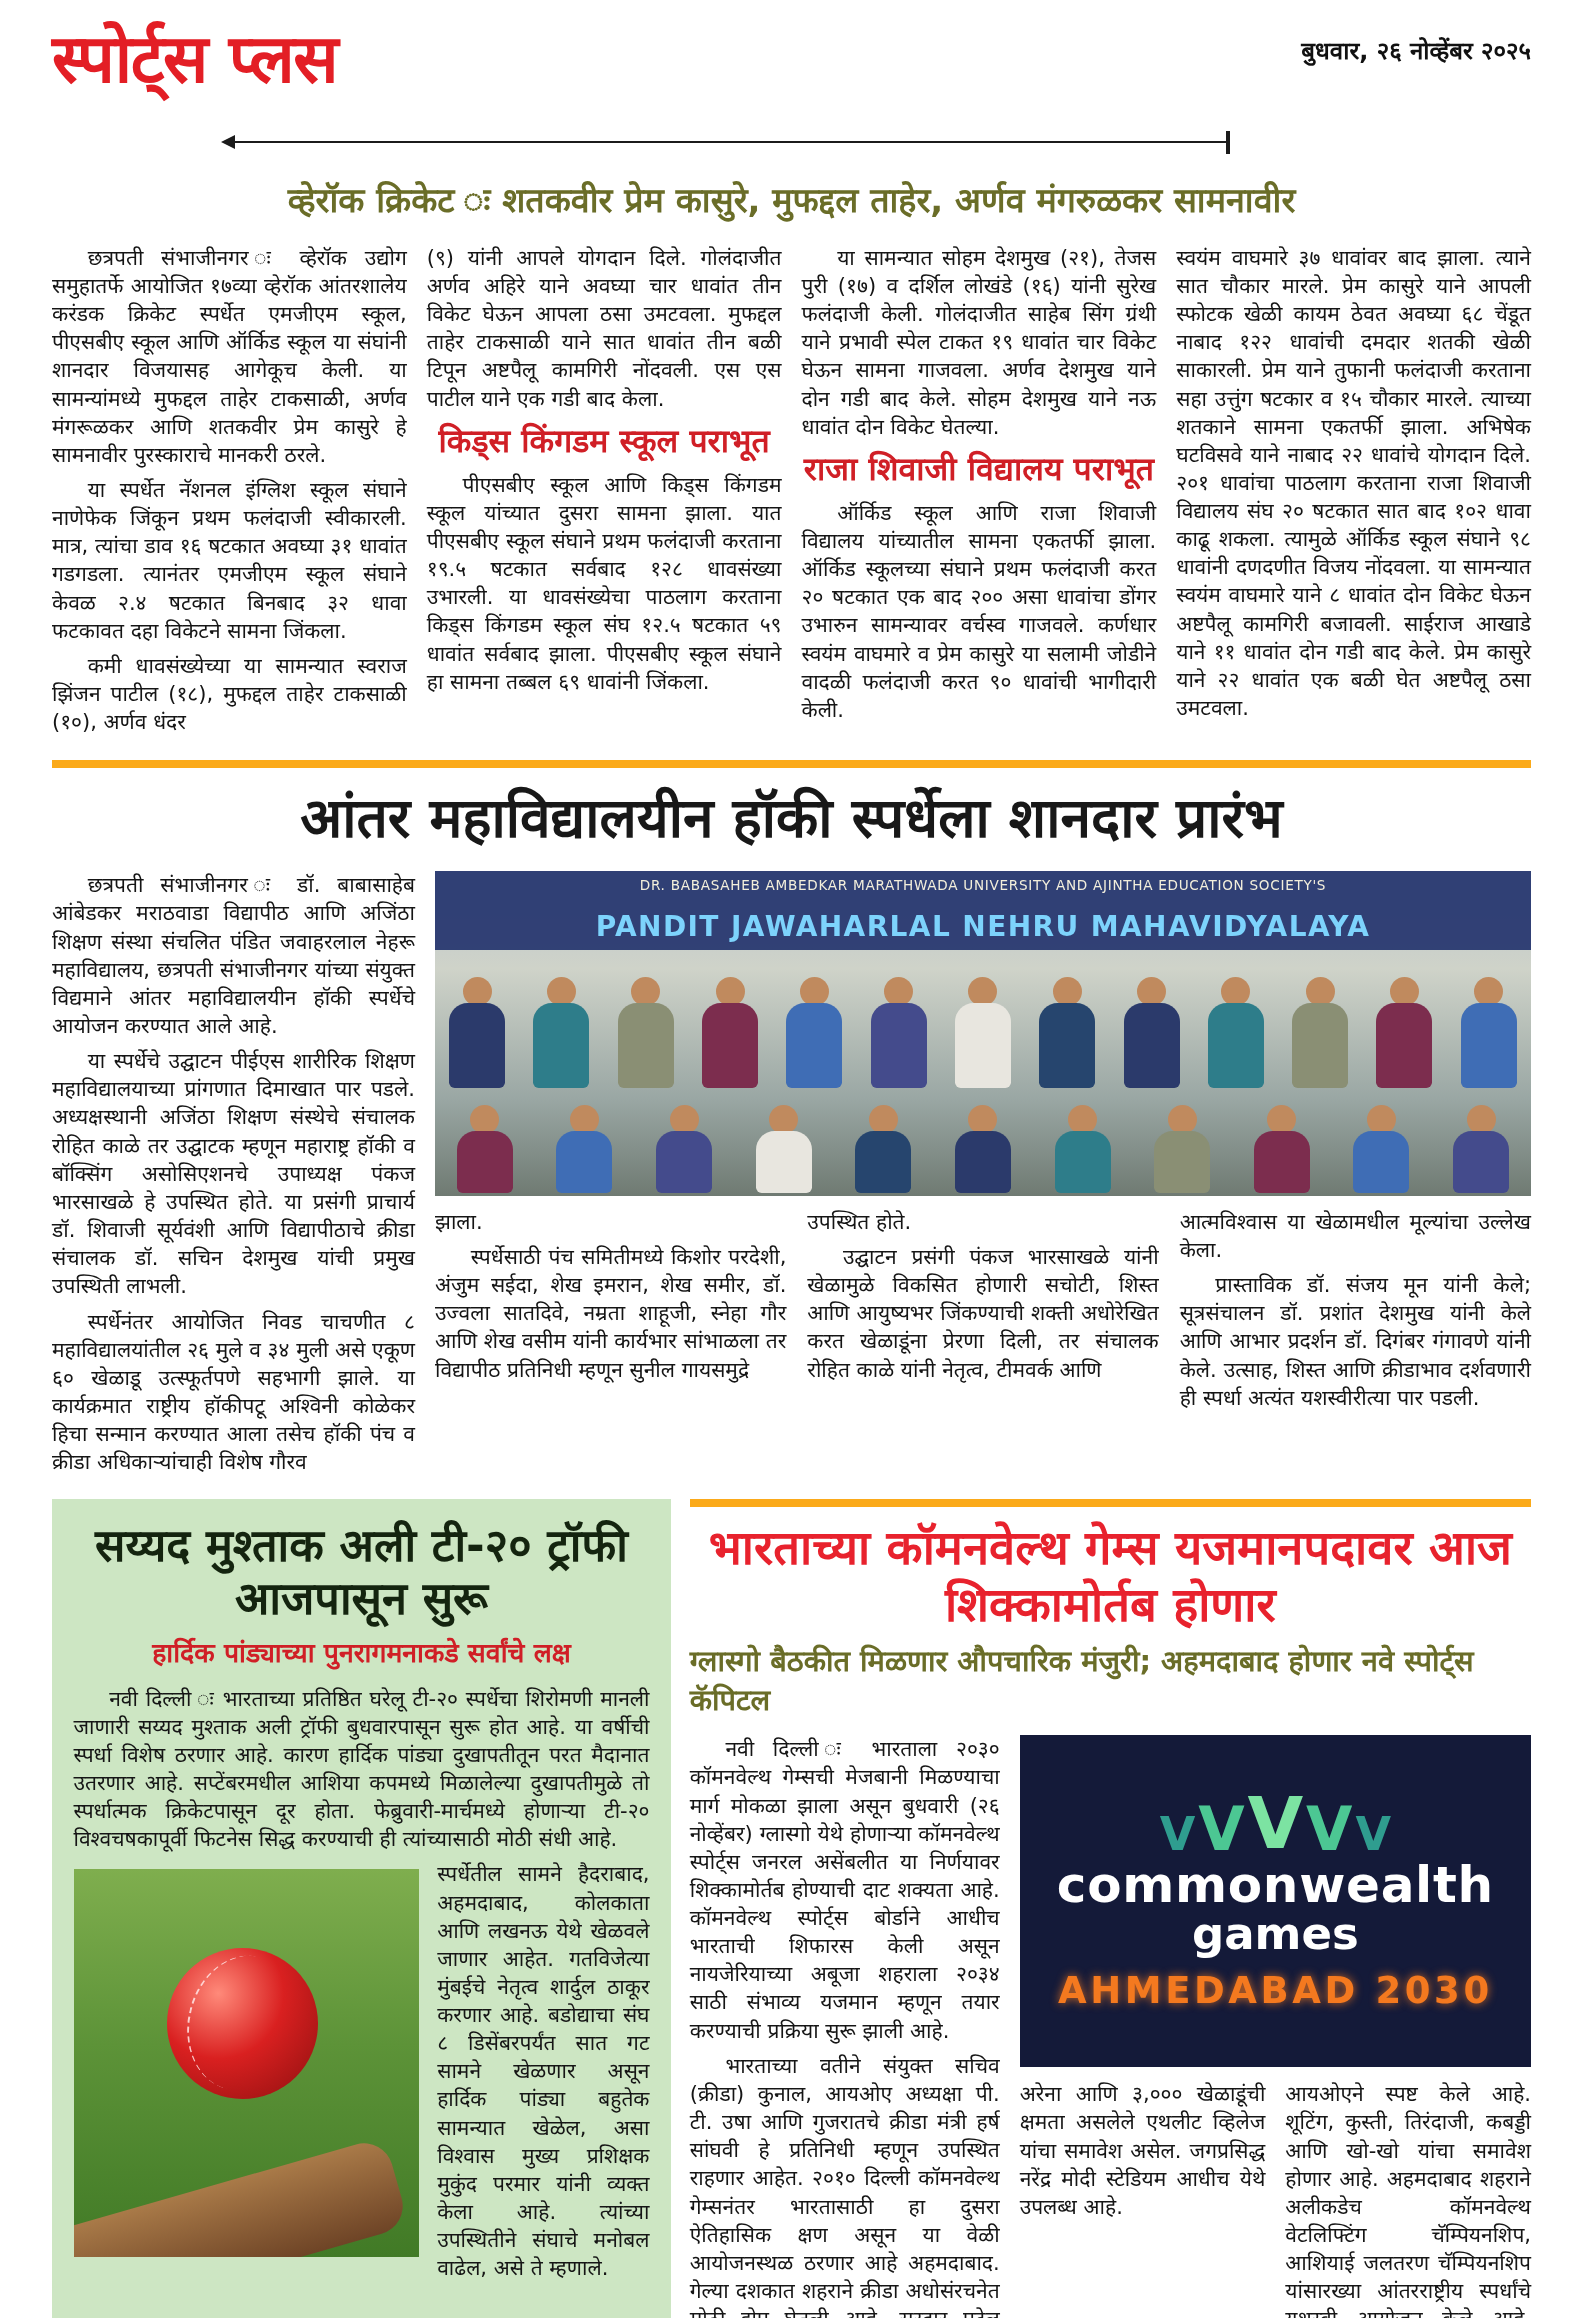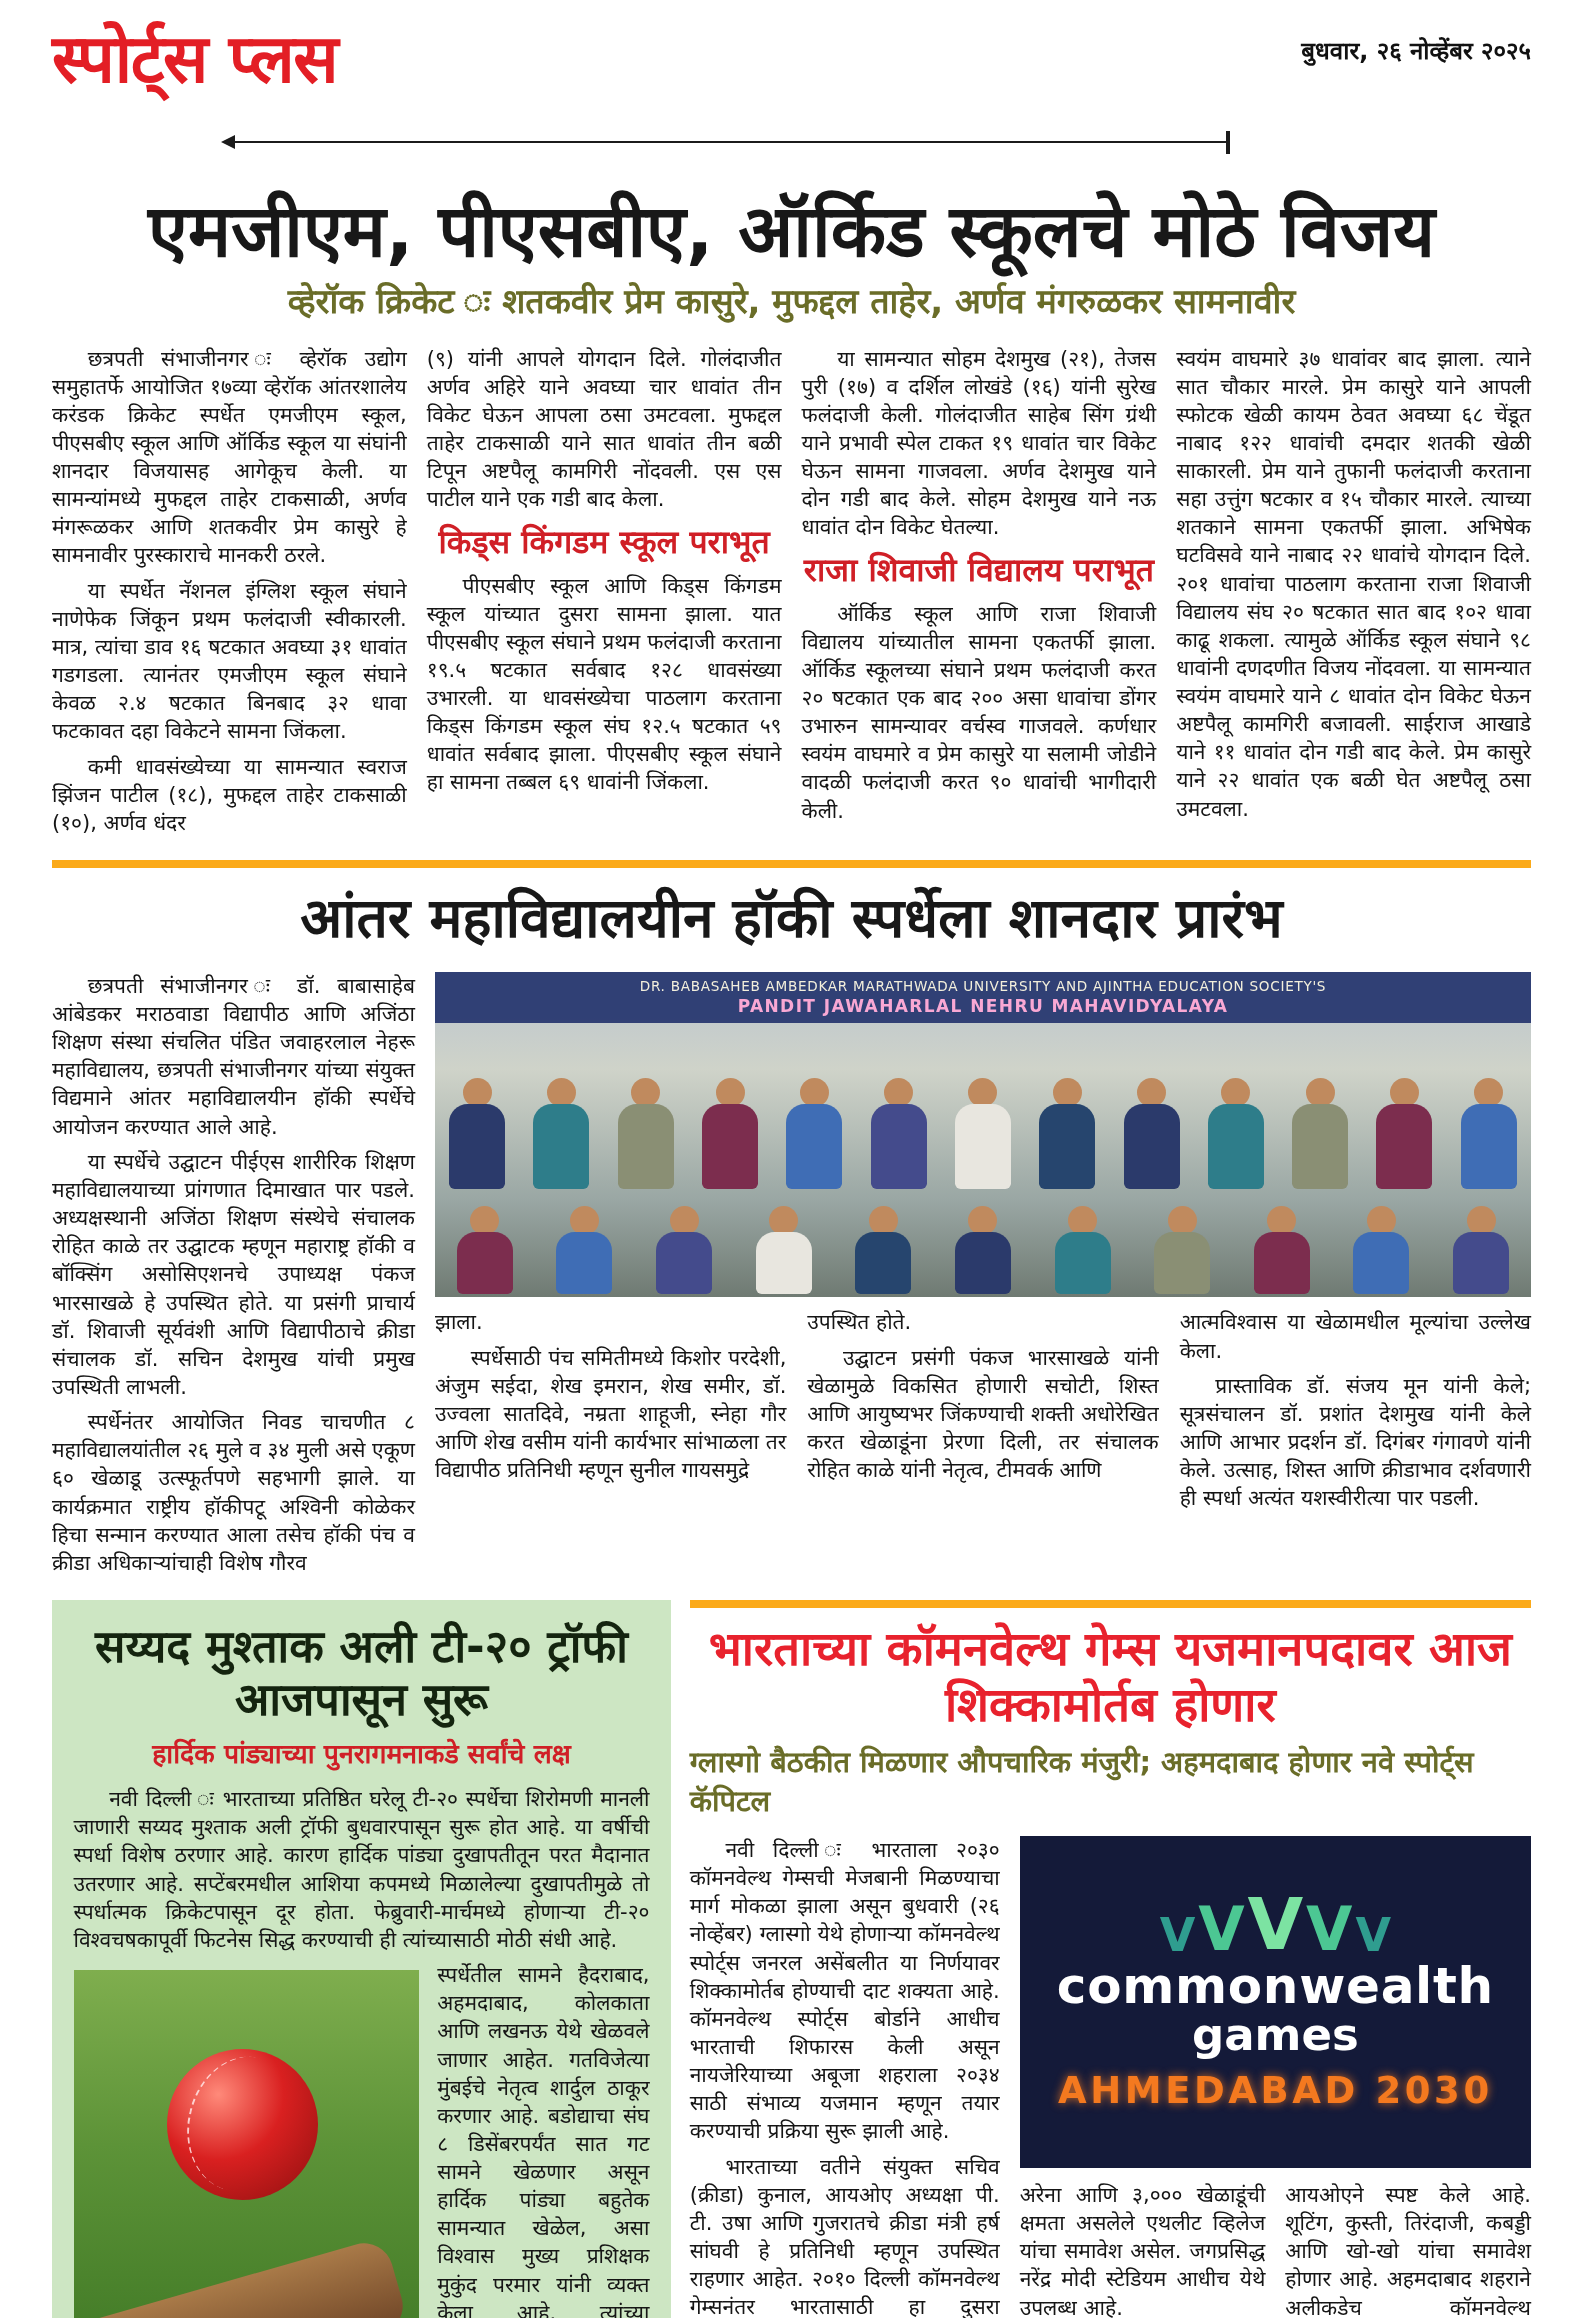--- a/index.html
+++ b/index.html
@@ -28,21 +28,21 @@
   .red-sub{color:#d01f26;font-size:32px;font-weight:bold;text-align:center;margin:11.5px 0 11.5px;line-height:1.1;}
 
   .gold-rule{height:8px;background:#fbaa1a;margin:16px 0 10px;}
 
   
   .h2{font-size:55px;font-weight:bold;text-align:center;margin:10px 0 18.7px;color:#181818;}
   .hockey-grid{display:grid;grid-template-columns:363px 1fr;column-gap:20px;}
   .photo{height:325px;position:relative;overflow:hidden;background:linear-gradient(180deg,#b9c4cf 0%,#cfd3c9 30%,#9aa7a4 70%,#6f7a72 100%);}
   .photo-banner{background:rgba(36,52,110,0.92);color:#f3efdc;text-align:center;padding:5.7px 7.2px 7.2px;}
   .photo-banner .b1{font-size:13.6px;letter-spacing:0.7px;}
-  .photo-banner .b2{font-size:17px;font-weight:bold;color:#f9a8d4;margin-top:2px;letter-spacing:1.4px;}
+  .photo-banner .b2{font-size:28px;font-weight:bold;color:#7dd3fc;margin-top:17px;letter-spacing:1.4px;}
   .prow{position:absolute;left:0;right:0;display:flex;justify-content:space-around;align-items:flex-end;}
   .prow.back{bottom:108px;}
   .prow.front{bottom:2.9px;}
   .person{display:flex;flex-direction:column;align-items:center;}
   .person .head{width:29px;height:29px;border-radius:50%;background:#c08a5e;}
   .person .torso{width:56px;height:85px;border-radius:18.7px 18.7px 5.7px 5.7px;margin-top:-2.9px;}
   .prow.front .person .torso{height:62px;}
   .hockey-cols3{display:grid;grid-template-columns:repeat(3,1fr);column-gap:21px;margin-top:11.5px;}
 
   
@@ -80,21 +80,20 @@
 
   <div class="header">
     <div class="masthead">स्पोर्ट्स प्लस</div>
     <div class="header-rule"></div>
     <div class="header-right">
       <div class="date-line">बुधवार, २६ नोव्हेंबर २०२५</div>
     </div>
   </div>
 
   <div>
-    <h1 class="h1">एमजीएम, पीएसबीए, ऑर्किड स्कूलचे मोठे विजय</h1>
     <div class="subhead-olive">व्हेरॉक क्रिकेट ः शतकवीर प्रेम कासुरे, मुफद्दल ताहेर, अर्णव मंगरुळकर सामनावीर</div>
     <div class="cols4">
       <div>
         <p class="bp">छत्रपती संभाजीनगर ः व्हेरॉक उद्योग समुहातर्फे आयोजित १७व्या व्हेरॉक आंतरशालेय करंडक क्रिकेट स्पर्धेत एमजीएम स्कूल, पीएसबीए स्कूल आणि ऑर्किड स्कूल या संघांनी शानदार विजयासह आगेकूच केली. या सामन्यांमध्ये मुफद्दल ताहेर टाकसाळी, अर्णव मंगरूळकर आणि शतकवीर प्रेम कासुरे हे सामनावीर पुरस्काराचे मानकरी ठरले.</p>
         <p class="bp">या स्पर्धेत नॅशनल इंग्लिश स्कूल संघाने नाणेफेक जिंकून प्रथम फलंदाजी स्वीकारली. मात्र, त्यांचा डाव १६ षटकात अवघ्या ३१ धावांत गडगडला. त्यानंतर एमजीएम स्कूल संघाने केवळ २.४ षटकात बिनबाद ३२ धावा फटकावत दहा विकेटने सामना जिंकला.</p>
         <p class="bp">कमी धावसंख्येच्या या सामन्यात स्वराज झिंजन पाटील (१८), मुफद्दल ताहेर टाकसाळी (१०), अर्णव धंदर</p>
       </div>
       <div>
         <p class="bp noind">(९) यांनी आपले योगदान दिले. गोलंदाजीत अर्णव अहिरे याने अवघ्या चार धावांत तीन विकेट घेऊन आपला ठसा उमटवला. मुफद्दल ताहेर टाकसाळी याने सात धावांत तीन बळी टिपून अष्टपैलू कामगिरी नोंदवली. एस एस पाटील याने एक गडी बाद केला.</p>
         <div class="red-sub">किड्स किंगडम स्कूल पराभूत</div>

